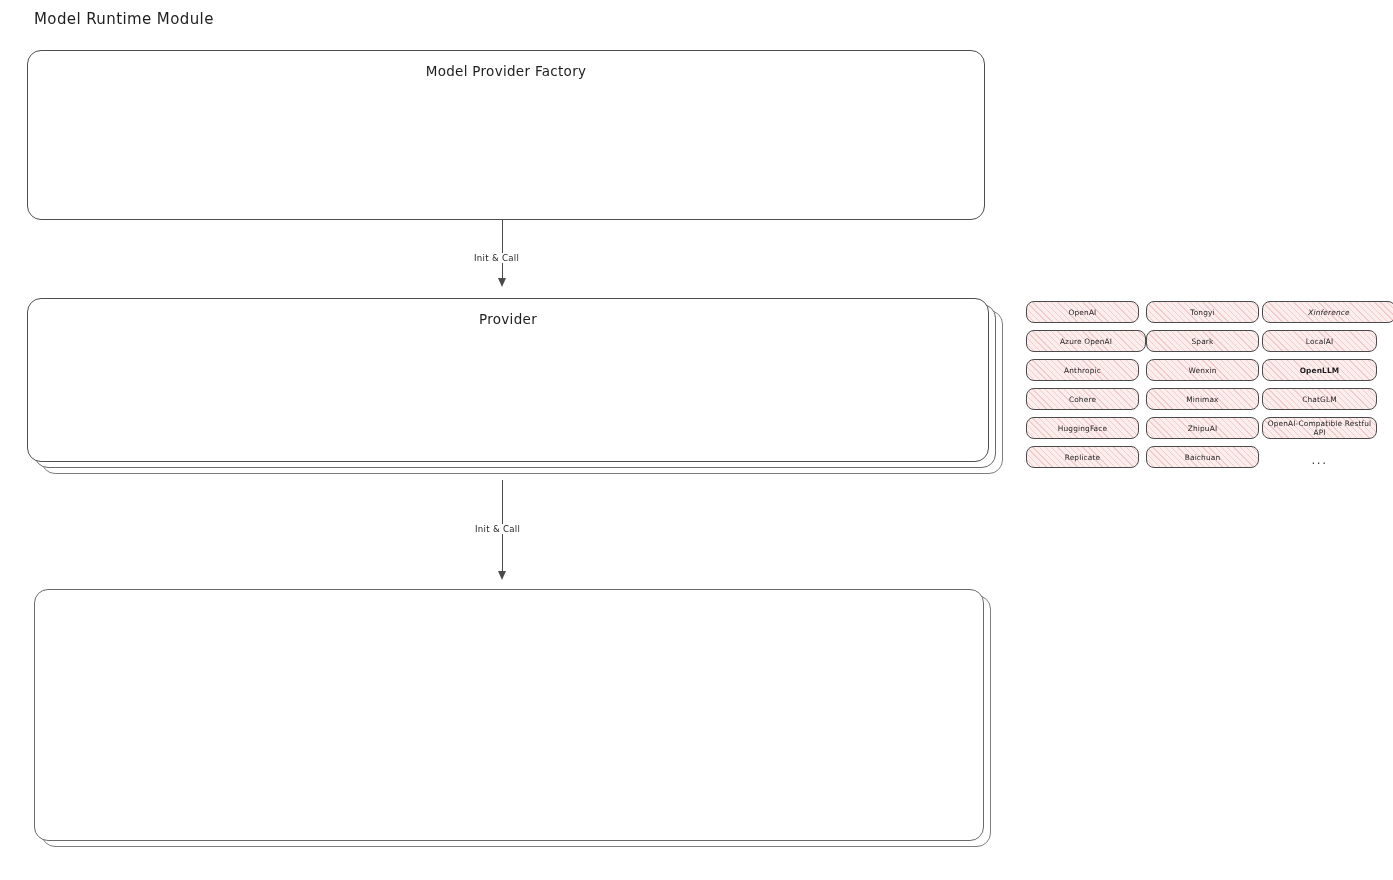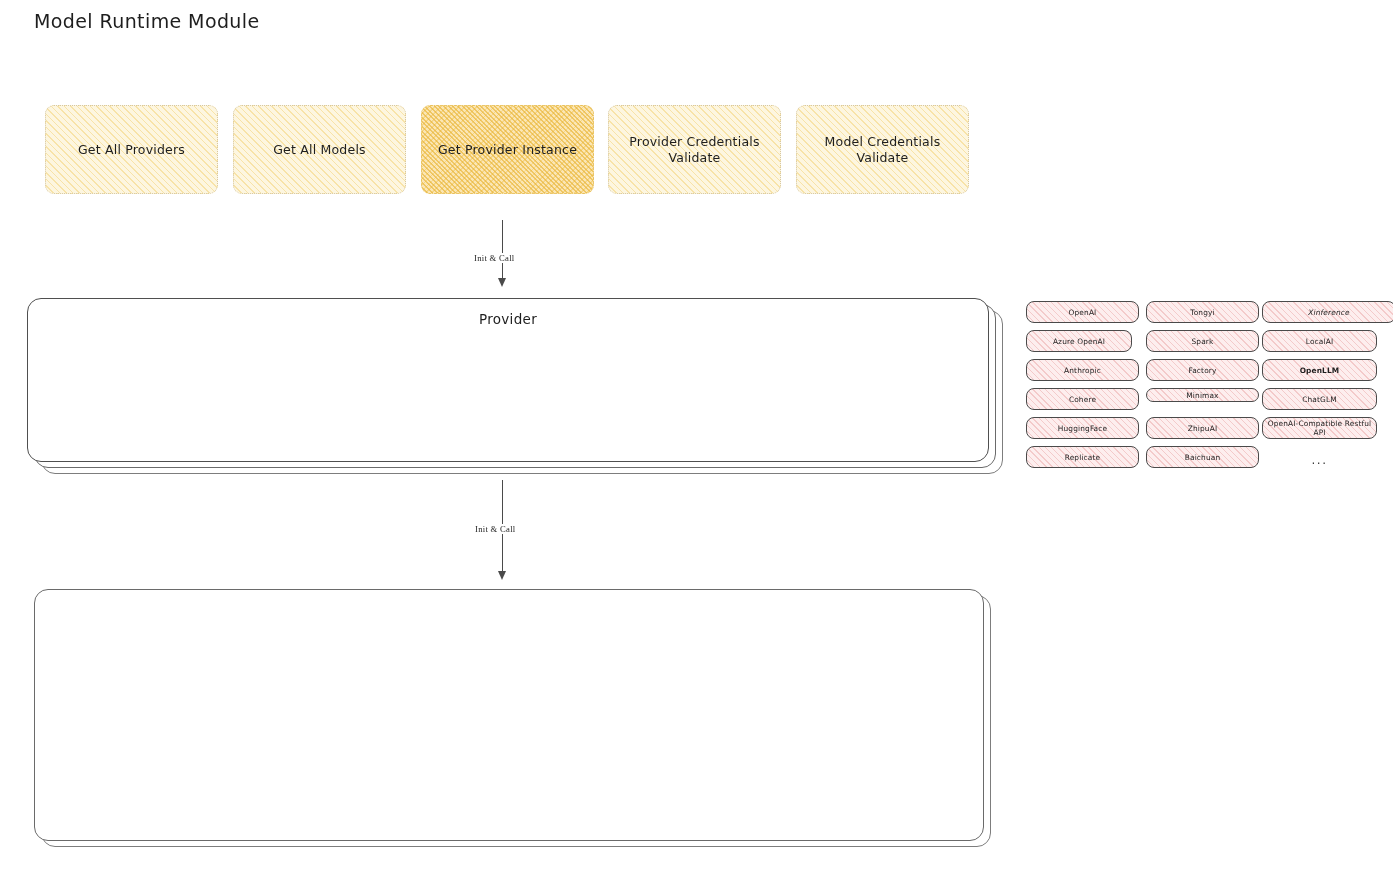--- a/index.html
+++ b/index.html
@@ -9,21 +9,21 @@
     font-family: "DejaVu Sans", sans-serif;
     overflow: hidden;
   }
   #canvas { position: relative; width: 1393px; height: 880px; }
 
   .hw { font-family: "DejaVu Sans", sans-serif; color: #1e1e1e; }
 
   
   #page-title {
     position: absolute; left: 34px; top: 10px;
-    font-size: 19px; letter-spacing: .4px; color: #1e1e1e;
+    font-size: 15px; letter-spacing: .4px; color: #1e1e1e;
     white-space: nowrap;
   }
 
   
   .frame {
     position: absolute;
     border: 1.2px solid #4f4f4f;
     border-radius: 14px;
     background: #ffffff;
   }
@@ -122,34 +122,37 @@
   }
   .arrow-head {
     position: absolute; width: 0; height: 0;
     border-left: 4.5px solid transparent;
     border-right: 4.5px solid transparent;
     border-top: 9px solid #4a4a4a;
   }
   .arrow-label {
     position: absolute; font-size: 8.6px; color: #1e1e1e;
     letter-spacing: .3px; white-space: nowrap;
-    background: #ffffff; padding: 0 3px; font-family: Liberation Serif, serif;
+    background: #ffffff; padding: 0 3px;
   }
 
   .model-ellipsis {
     position: absolute; font-size: 11px; color: #3a3a3a; letter-spacing: 1.4px;
   }
 </style>
 </head>
 <body>
 
 <div id="canvas">
 
   <div id="page-title" class="hw">Model Runtime Module</div>
 
+  <div class="frame top" style="left:27px; top:50px; width:958px; height:170px;">
+    <div class="frame-title">Model Provider Factory</div>
+  </div>
 
   <div class="node" style="left:45px; top:105px; width:173px; height:89px;">Get All Providers</div>
   <div class="node" style="left:233px; top:105px; width:173px; height:89px;">Get All Models</div>
   <div class="node hl" style="left:421px; top:105px; width:173px; height:89px;">Get Provider Instance</div>
   <div class="node" style="left:608px; top:105px; width:173px; height:89px;">Provider Credentials Validate</div>
   <div class="node" style="left:796px; top:105px; width:173px; height:89px;">Model Credentials Validate</div>
 
   <div class="arrow-line" style="left:502px; top:220px; height:62px;"></div>
   <div class="arrow-head" style="left:498px; top:278px;"></div>
   <div class="arrow-label" style="left:471px; top:253px;">Init &amp; Call</div>
@@ -159,30 +162,30 @@
   <div class="frame top" style="left:27px; top:298px; width:962px; height:164px;">
     <div class="frame-title">Provider</div>
   </div>
 
   <div class="node" style="left:129px; top:345px; width:175px; height:87px;">Get Models</div>
   <div class="node" style="left:317px; top:345px; width:175px; height:87px;">Get Provider Schema</div>
   <div class="node hl" style="left:504px; top:345px; width:175px; height:87px;">Get Model Instance</div>
   <div class="node" style="left:691px; top:345px; width:175px; height:87px;">Provider Credentials Validate</div>
 
   <div class="ptag" style="left:1026px; top:301px; width:113px; height:22px;">OpenAI</div>
-  <div class="ptag" style="left:1026px; top:330px; width:106px; height:22px;">Azure OpenAI</div>
+  <div class="ptag" style="left:1026px; top:330px; width:120px; height:22px;">Azure OpenAI</div>
   <div class="ptag" style="left:1026px; top:359px; width:113px; height:22px;">Anthropic</div>
   <div class="ptag" style="left:1026px; top:388px; width:113px; height:22px;">Cohere</div>
   <div class="ptag" style="left:1026px; top:417px; width:113px; height:22px;">HuggingFace</div>
   <div class="ptag" style="left:1026px; top:446px; width:113px; height:22px;">Replicate</div>
 
   <div class="ptag" style="left:1146px; top:301px; width:113px; height:22px;">Tongyi</div>
   <div class="ptag" style="left:1146px; top:330px; width:113px; height:22px;">Spark</div>
-  <div class="ptag" style="left:1146px; top:359px; width:113px; height:22px;">Factory</div>
-  <div class="ptag" style="left:1146px; top:388px; width:113px; height:14px;">Minimax</div>
+  <div class="ptag" style="left:1146px; top:359px; width:113px; height:22px;">Wenxin</div>
+  <div class="ptag" style="left:1146px; top:388px; width:113px; height:22px;">Minimax</div>
   <div class="ptag" style="left:1146px; top:417px; width:113px; height:22px;">ZhipuAI</div>
   <div class="ptag" style="left:1146px; top:446px; width:113px; height:22px;">Baichuan</div>
 
   <div class="ptag" style="left:1262px; top:301px; width:134px; height:22px;font-style:italic;">Xinference</div>
   <div class="ptag" style="left:1262px; top:330px; width:115px; height:22px;">LocalAI</div>
   <div class="ptag" style="left:1262px; top:359px; width:115px; height:22px;font-weight:bold;">OpenLLM</div>
   <div class="ptag" style="left:1262px; top:388px; width:115px; height:22px;">ChatGLM</div>
   <div class="ptag" style="left:1262px; top:417px; width:115px; height:22px;">OpenAI-Compatible Restful API</div>
   <div class="ellipsis-tag" style="left:1262px; top:453px; width:115px;">...</div>
 

